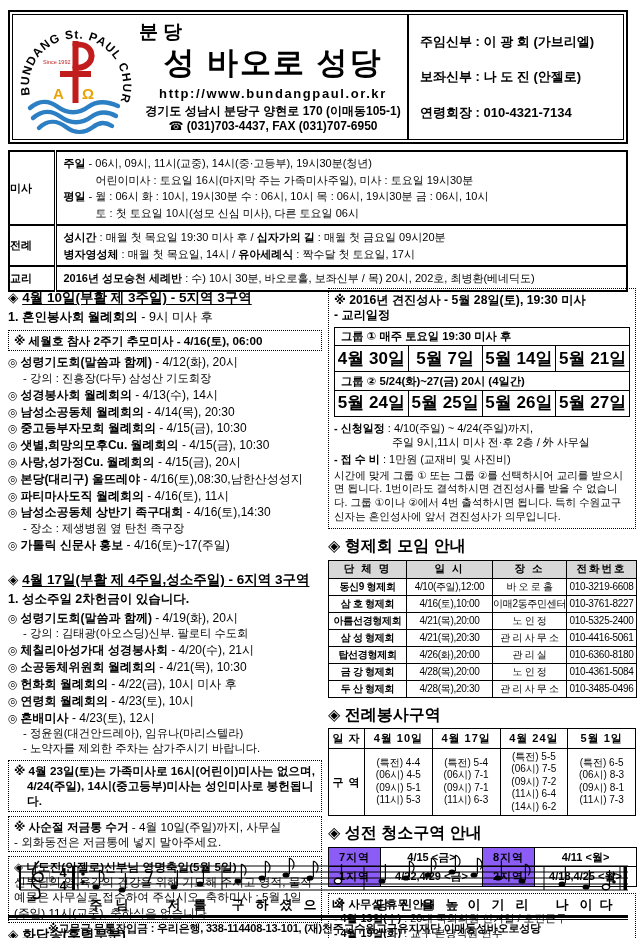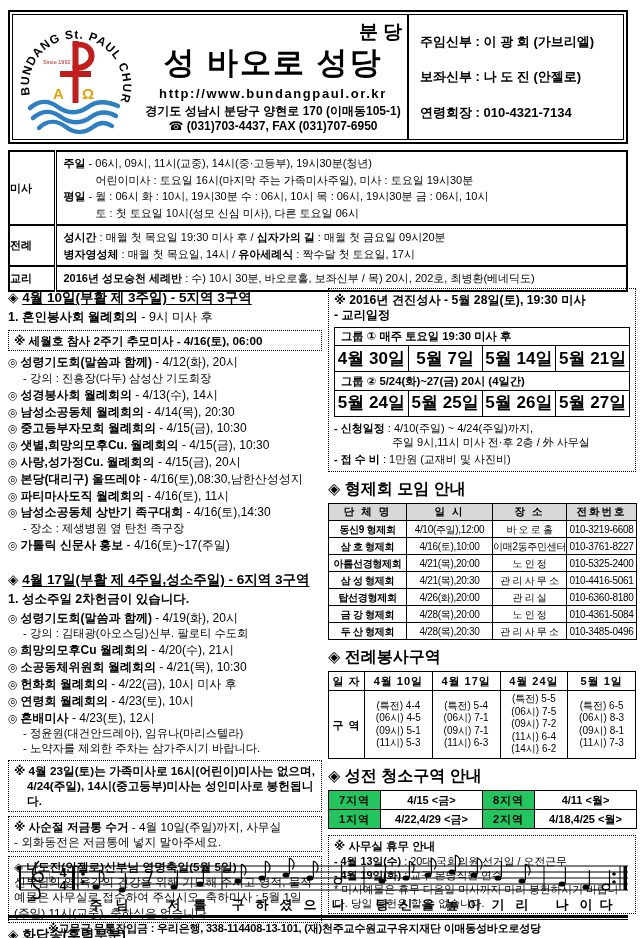--- a/index.html
+++ b/index.html
@@ -5,21 +5,21 @@
   *{margin:0;padding:0;box-sizing:border-box}
   html,body{background:#fff}
   #page{position:relative;width:643px;height:938px;background:#fff;color:#000;
     font-family:"Liberation Sans","DejaVu Sans",sans-serif;overflow:hidden}
 
   
   .hdr{position:absolute;left:8px;top:10px;width:620px;height:134px;border:2px solid #000;padding:2px}
   .hdr-in{width:100%;height:100%;border:1px solid #000;display:flex;align-items:center}
   .logo{width:126px;display:flex;justify-content:center;align-items:center}
   .hc{flex:1;text-align:center;line-height:1.22}
-  .hc .t1{font-size:19px;font-weight:bold;letter-spacing:5px;text-align:right;}
+  .hc .t1{font-size:19px;font-weight:bold;letter-spacing:5px;text-align:left;}
   .hc .t2{font-size:31px;font-weight:bold;letter-spacing:2px}
   .hc .url{font-size:13px;font-weight:bold;letter-spacing:1.6px;margin-top:5px}
   .hc .adr{font-size:12px;font-weight:bold;margin-top:2px}
   .hc .ph{font-size:12px;font-weight:bold}
   .hrbox{width:216px;align-self:stretch;border-left:2px solid #000;display:flex;flex-direction:column;
     justify-content:space-evenly;padding-left:11px;font-size:13px;font-weight:bold}
 
   
   .info{position:absolute;left:8px;top:150px;width:620px;border-collapse:collapse}
   .info th{width:46px;border:2px solid #000;border-right:3px double #000;font-size:11px;font-weight:bold;text-align:left}
@@ -55,21 +55,21 @@
   .btab th,.btab td{border:1px solid #000;font-size:10px;padding:1.5px 0;letter-spacing:-0.3px;white-space:nowrap;overflow:hidden}
   .btab thead th{background:#d8d8d8;font-size:10.5px;letter-spacing:2px}
   .btab td.nm{font-weight:bold}
   .btab td{font-weight:normal}
   .ztab{width:100%;border-collapse:collapse;text-align:center;table-layout:fixed}
   .ztab th,.ztab td{border:1px solid #000;font-size:10px;padding:2px 0;font-weight:normal}
   .ztab th{font-weight:bold;font-size:11px;letter-spacing:1px}
   .ztab td span{display:block;line-height:1.25;white-space:nowrap}
   .ctab{width:100%;border-collapse:collapse;text-align:center;table-layout:fixed}
   .ctab th,.ctab td{border:1px solid #000;font-size:11px;padding:2px 0;font-weight:bold}
-  .ctab th{background:#22c55e;letter-spacing:1px}
+  .ctab th{background:#8b5cf6;letter-spacing:1px}
   .obx{border:1px dotted #000;padding:3px 5px;margin-top:6px;font-size:10.8px;line-height:1.3;font-weight:normal}
   .obx .ttl2{font-weight:bold;font-size:11.5px}
   .obx b{font-weight:bold}
 
   
   .music{position:absolute;left:8px;top:852px;width:627px}
   .rule{position:absolute;left:8px;top:915px;width:620px;height:5px;border-top:3px solid #000;border-bottom:1px solid #000}
   .foot{position:absolute;left:0;top:921px;width:589px;text-align:center;font-weight:bold;font-size:11px;letter-spacing:-0.2px}
   svg text{font-family:"Liberation Sans","DejaVu Sans",sans-serif}
 </style>
@@ -162,21 +162,21 @@
     <div class="it"><span class="mk">◎</span><b>파티마사도직 월례회의</b><span> - 4/16(토), 11시</span></div>
     <div class="it"><span class="mk">◎</span><b>남성소공동체 상반기 족구대회</b><span> - 4/16(토),14:30</span></div>
     <div class="sub">- 장소 : 제생병원 옆 탄천 족구장</div>
     <div class="it"><span class="mk">◎</span><b>가톨릭 신문사 홍보</b><span> - 4/16(토)~17(주일)</span></div>
 
     <div class="sec" style="margin-top:19px"><span class="mk">◈</span> <span class="ut">4월 17일(부활 제 4주일,성소주일) - 6지역 3구역</span></div>
     <div class="fl"><b>1. 성소주일 2차헌금이 있습니다.</b><span></span></div>
 
     <div class="it"><span class="mk">◎</span><b>성령기도회(말씀과 함께)</b><span> - 4/19(화), 20시</span></div>
     <div class="sub">- 강의 : 김태광(아오스딩)신부. 팔로티 수도회</div>
-    <div class="it"><span class="mk">◎</span><b>희망의모후Cu 월례회의</b><span> - 4/20(수), 21시</span></div>
+    <div class="it"><span class="mk">◎</span><b>체칠리아성가대 성경봉사회</b><span> - 4/20(수), 21시</span></div>
     <div class="it"><span class="mk">◎</span><b>소공동체위원회 월례회의</b><span> - 4/21(목), 10:30</span></div>
     <div class="it"><span class="mk">◎</span><b>헌화회 월례회의</b><span> - 4/22(금), 10시 미사 후</span></div>
     <div class="it"><span class="mk">◎</span><b>연령회 월례회의</b><span> - 4/23(토), 10시</span></div>
     <div class="it"><span class="mk">◎</span><b>혼배미사</b><span> - 4/23(토), 12시</span></div>
     <div class="sub">- 정윤원(대건안드레아), 임유나(마리스텔라)</div>
     <div class="sub">- 노약자를 제외한 주차는 삼가주시기 바랍니다.</div>
 
     <div class="dbx">
       <div>※ 4월 23일(토)는 가족미사로 16시(어린이)미사는 없으며,</div>
       <div class="ind">4/24(주일), 14시(중고등부)미사는 성인미사로 봉헌됩니다.</div>
@@ -216,20 +216,21 @@
         <tr>
           <td>5월 24일</td>
           <td>5월 25일</td>
           <td>5월 26일</td>
           <td>5월 27일</td>
         </tr>
       </tbody>
         </table>
       <div class="ln"><b>- 신청일정</b><span> : 4/10(주일) ~ 4/24(주일)까지,</span><span class="ind2">주일 9시,11시 미사 전·후 2층 / 外 사무실</span></div>
       <div class="ln"><b>- 접 수 비</b><span> : 1만원 (교재비 및 사진비)</span></div>
+      <div class="para">시간에 맞게 그룹 ① 또는 그룹 ②를 선택하시어 교리를 받으시면 됩니다. 1번이라도 결석하시면 견진성사를 받을 수 없습니다. 그룹 ①이나 ②에서 4번 출석하시면 됩니다. 특히 수원교구 신자는 혼인성사에 앞서 견진성사가 의무입니다.</div>
     </div>
 
     <div class="rsec"><span>◈</span> <span>형제회 모임 안내</span></div>
     <table class="btab">
       <colgroup>
           <col style="width:78px">
           <col style="width:86px">
           <col style="width:74px">
           <col style="width:70px">
         </colgroup>

